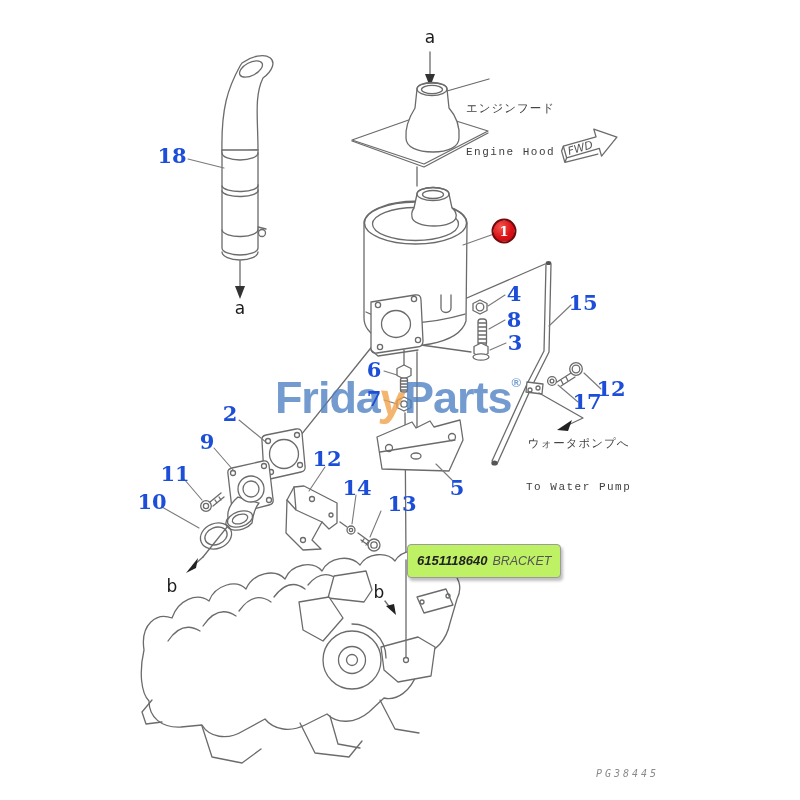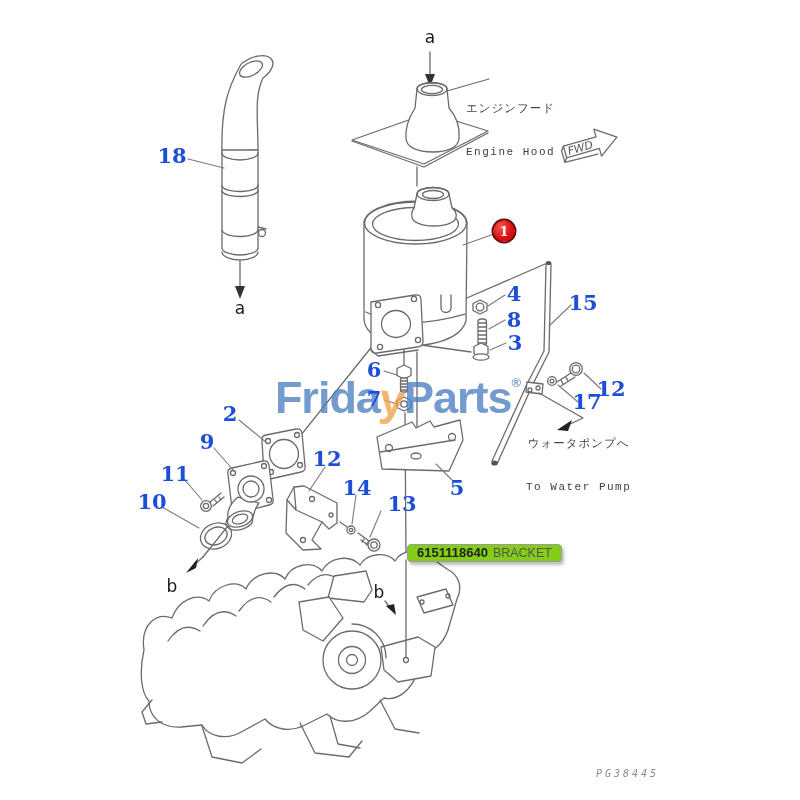--- a/index.html
+++ b/index.html
@@ -21,23 +21,23 @@
        border:2.5px solid #70090c;display:flex;align-items:center;justify-content:center;
        color:#fff;font-family:"DejaVu Serif","Liberation Serif",serif;
        font-weight:bold;font-size:13px;}
   
   #watermark{position:absolute;z-index:2;left:398px;top:401px;transform:translate(-50%,-55%);
        font-family:"Liberation Sans",sans-serif;font-weight:bold;font-size:45px;
        letter-spacing:-1px;color:#4c80c2;opacity:.78;white-space:nowrap;}
   #watermark .wm-y{color:#f0a148;display:inline-block;transform:rotate(6deg) translateY(2px);}
   #watermark .wm-reg{font-size:13px;vertical-align:26px;letter-spacing:0;}
   
-  #tooltip{position:absolute;z-index:6;left:407px;top:544px;padding:0 9px;white-space:nowrap;
-       background:#84cc16;border:1px solid #9b9b9b;border-radius:4px;
-       box-shadow:2px 3px 3px rgba(0,0,0,.25);font-size:13px;line-height:1.2;}
+  #tooltip{position:absolute;z-index:6;left:407px;top:544px;padding:8px 9px;white-space:nowrap;
+       background:#bef264;border:1px solid #9b9b9b;border-radius:4px;
+       box-shadow:2px 3px 3px rgba(0,0,0,.25);font-size:13px;line-height:1.2;font-style:italic;}
   #tooltip .tt-code{font-weight:bold;color:#222;}
   #tooltip .tt-name{color:#555;margin-left:5px;font-size:12.5px;}
   
   .ann{position:absolute;z-index:4;color:#3f3f3f;line-height:1.45;white-space:nowrap;text-align:center;}
   .ann .jp{font-size:11.5px;letter-spacing:1px;font-family:"DejaVu Sans",sans-serif;}
   .ann .en{font-size:11px;letter-spacing:1.5px;font-family:Liberation Mono, monospace;margin-top:28px;}
   #ann-pg{position:absolute;z-index:4;left:596px;top:768px;color:#8a8a8a;
        font-size:10px;letter-spacing:3px;font-family:"DejaVu Sans Mono",monospace;font-style:italic;}
 </style>
 </head>

